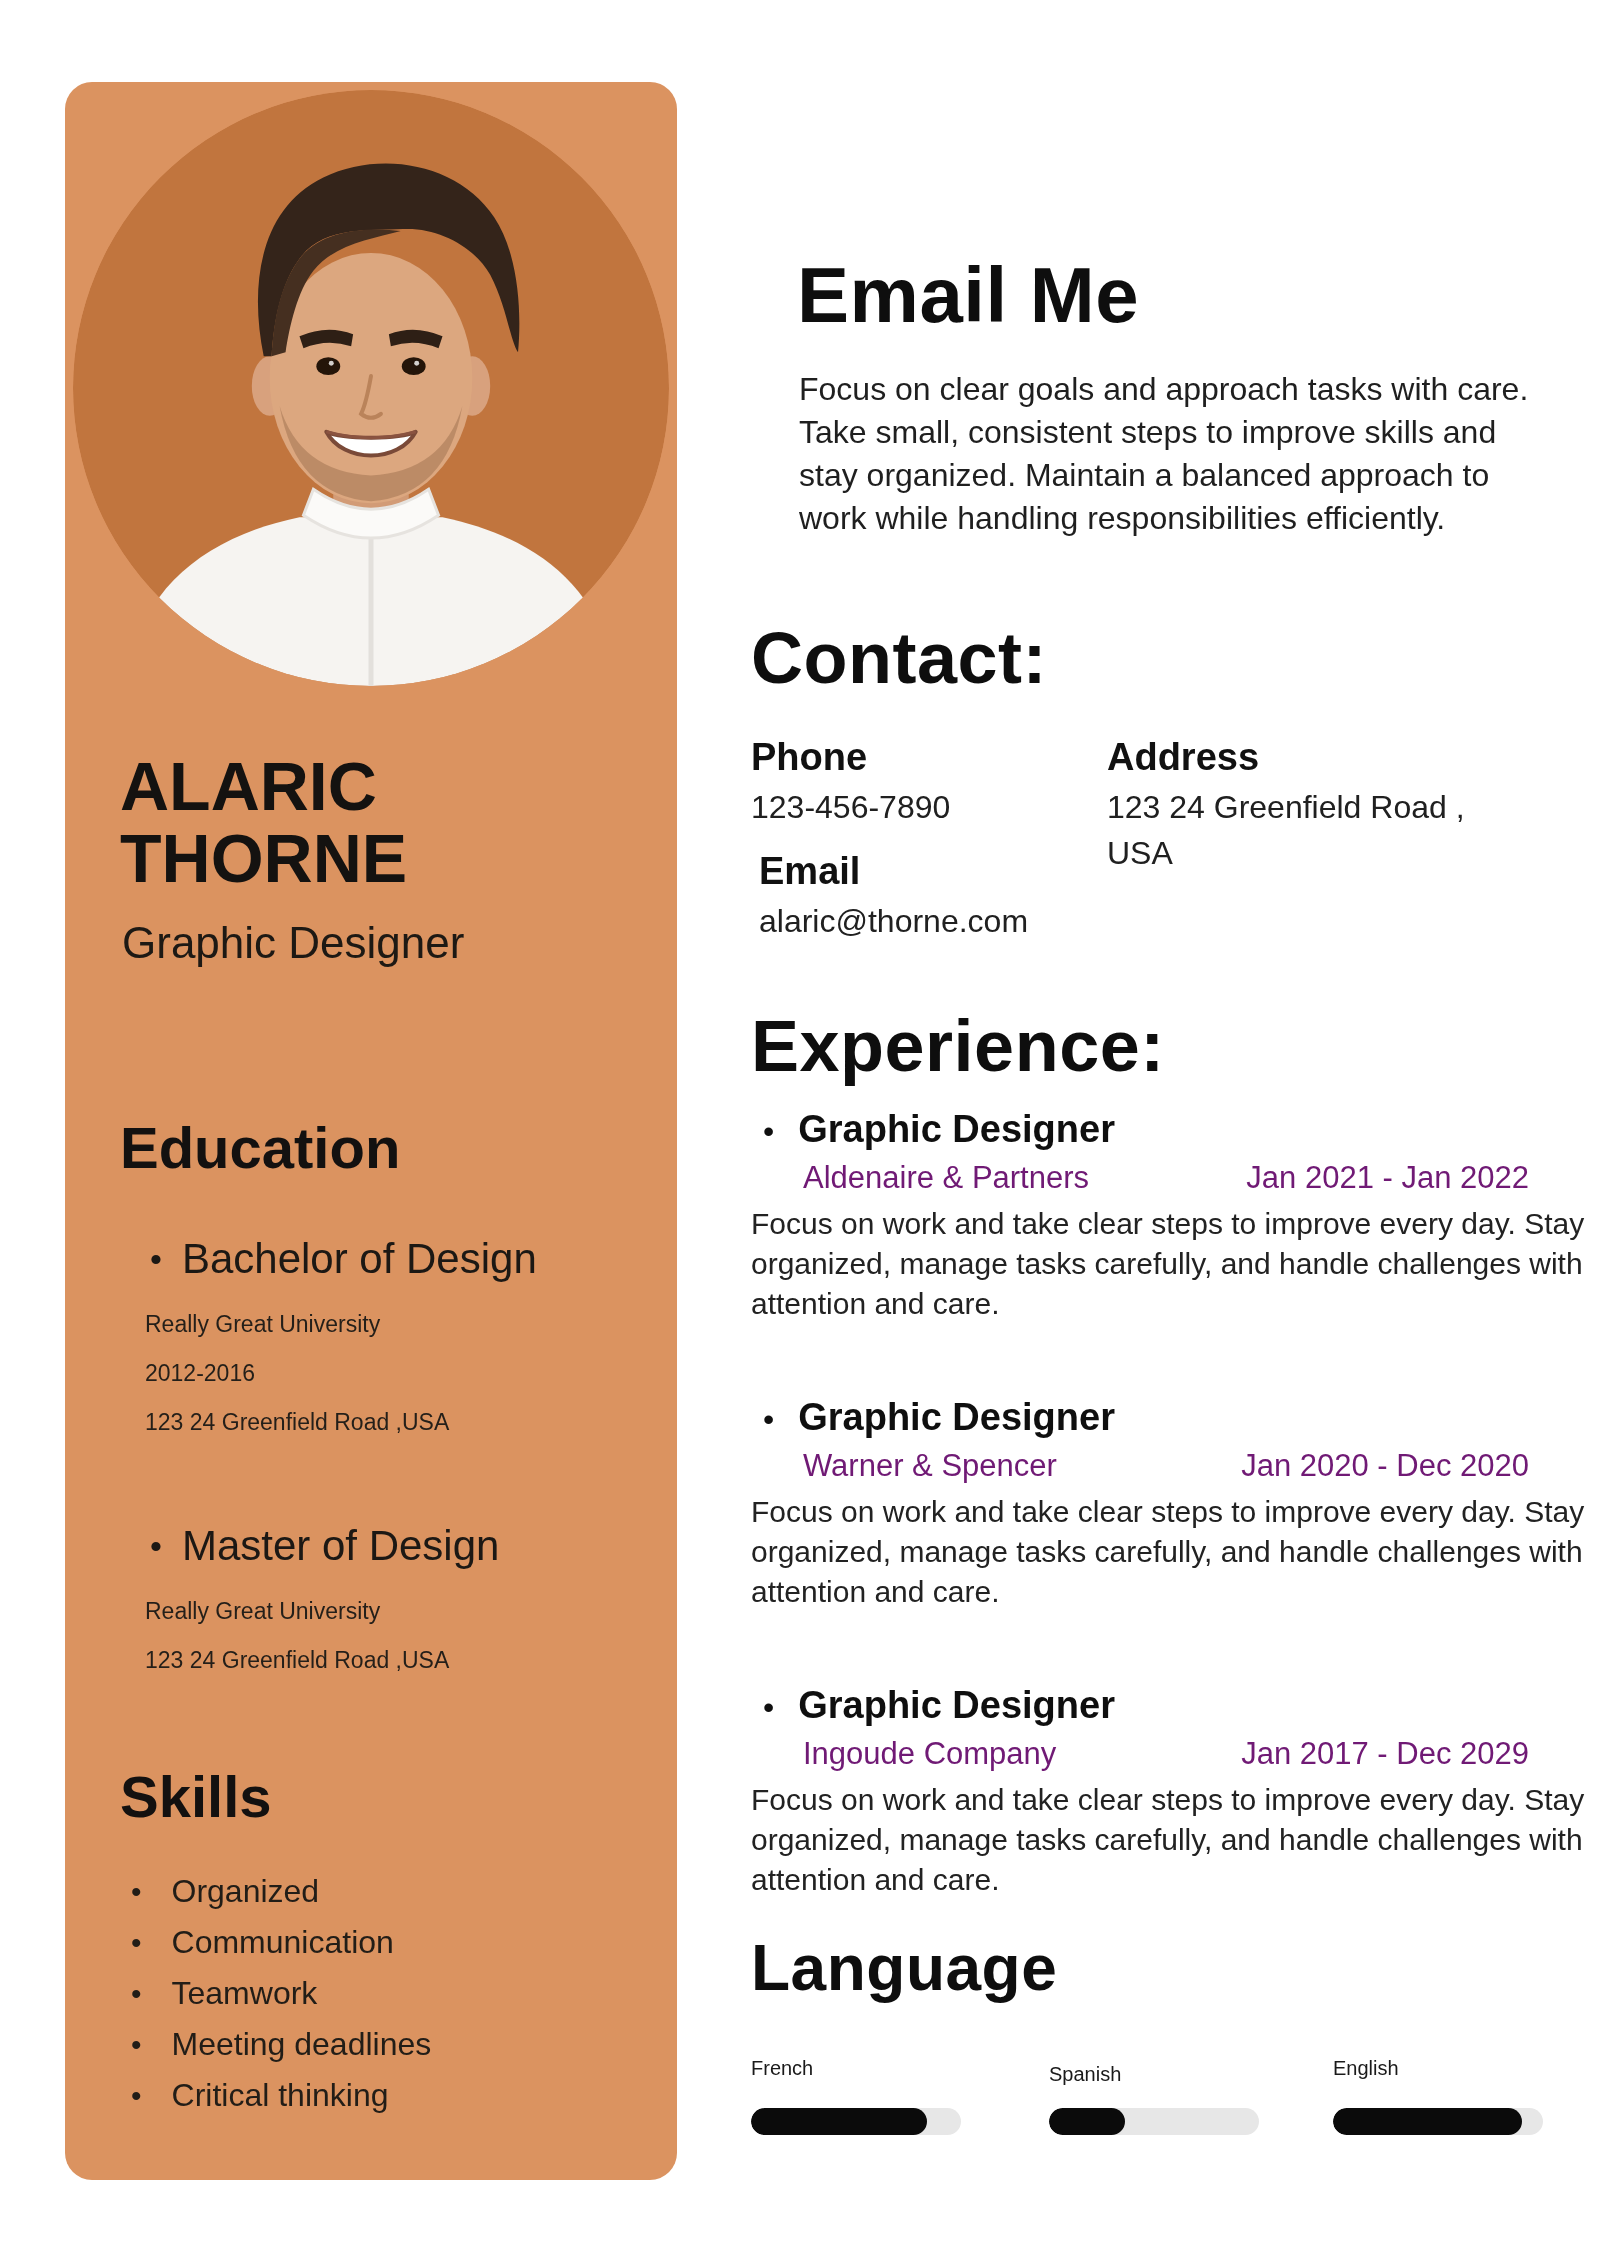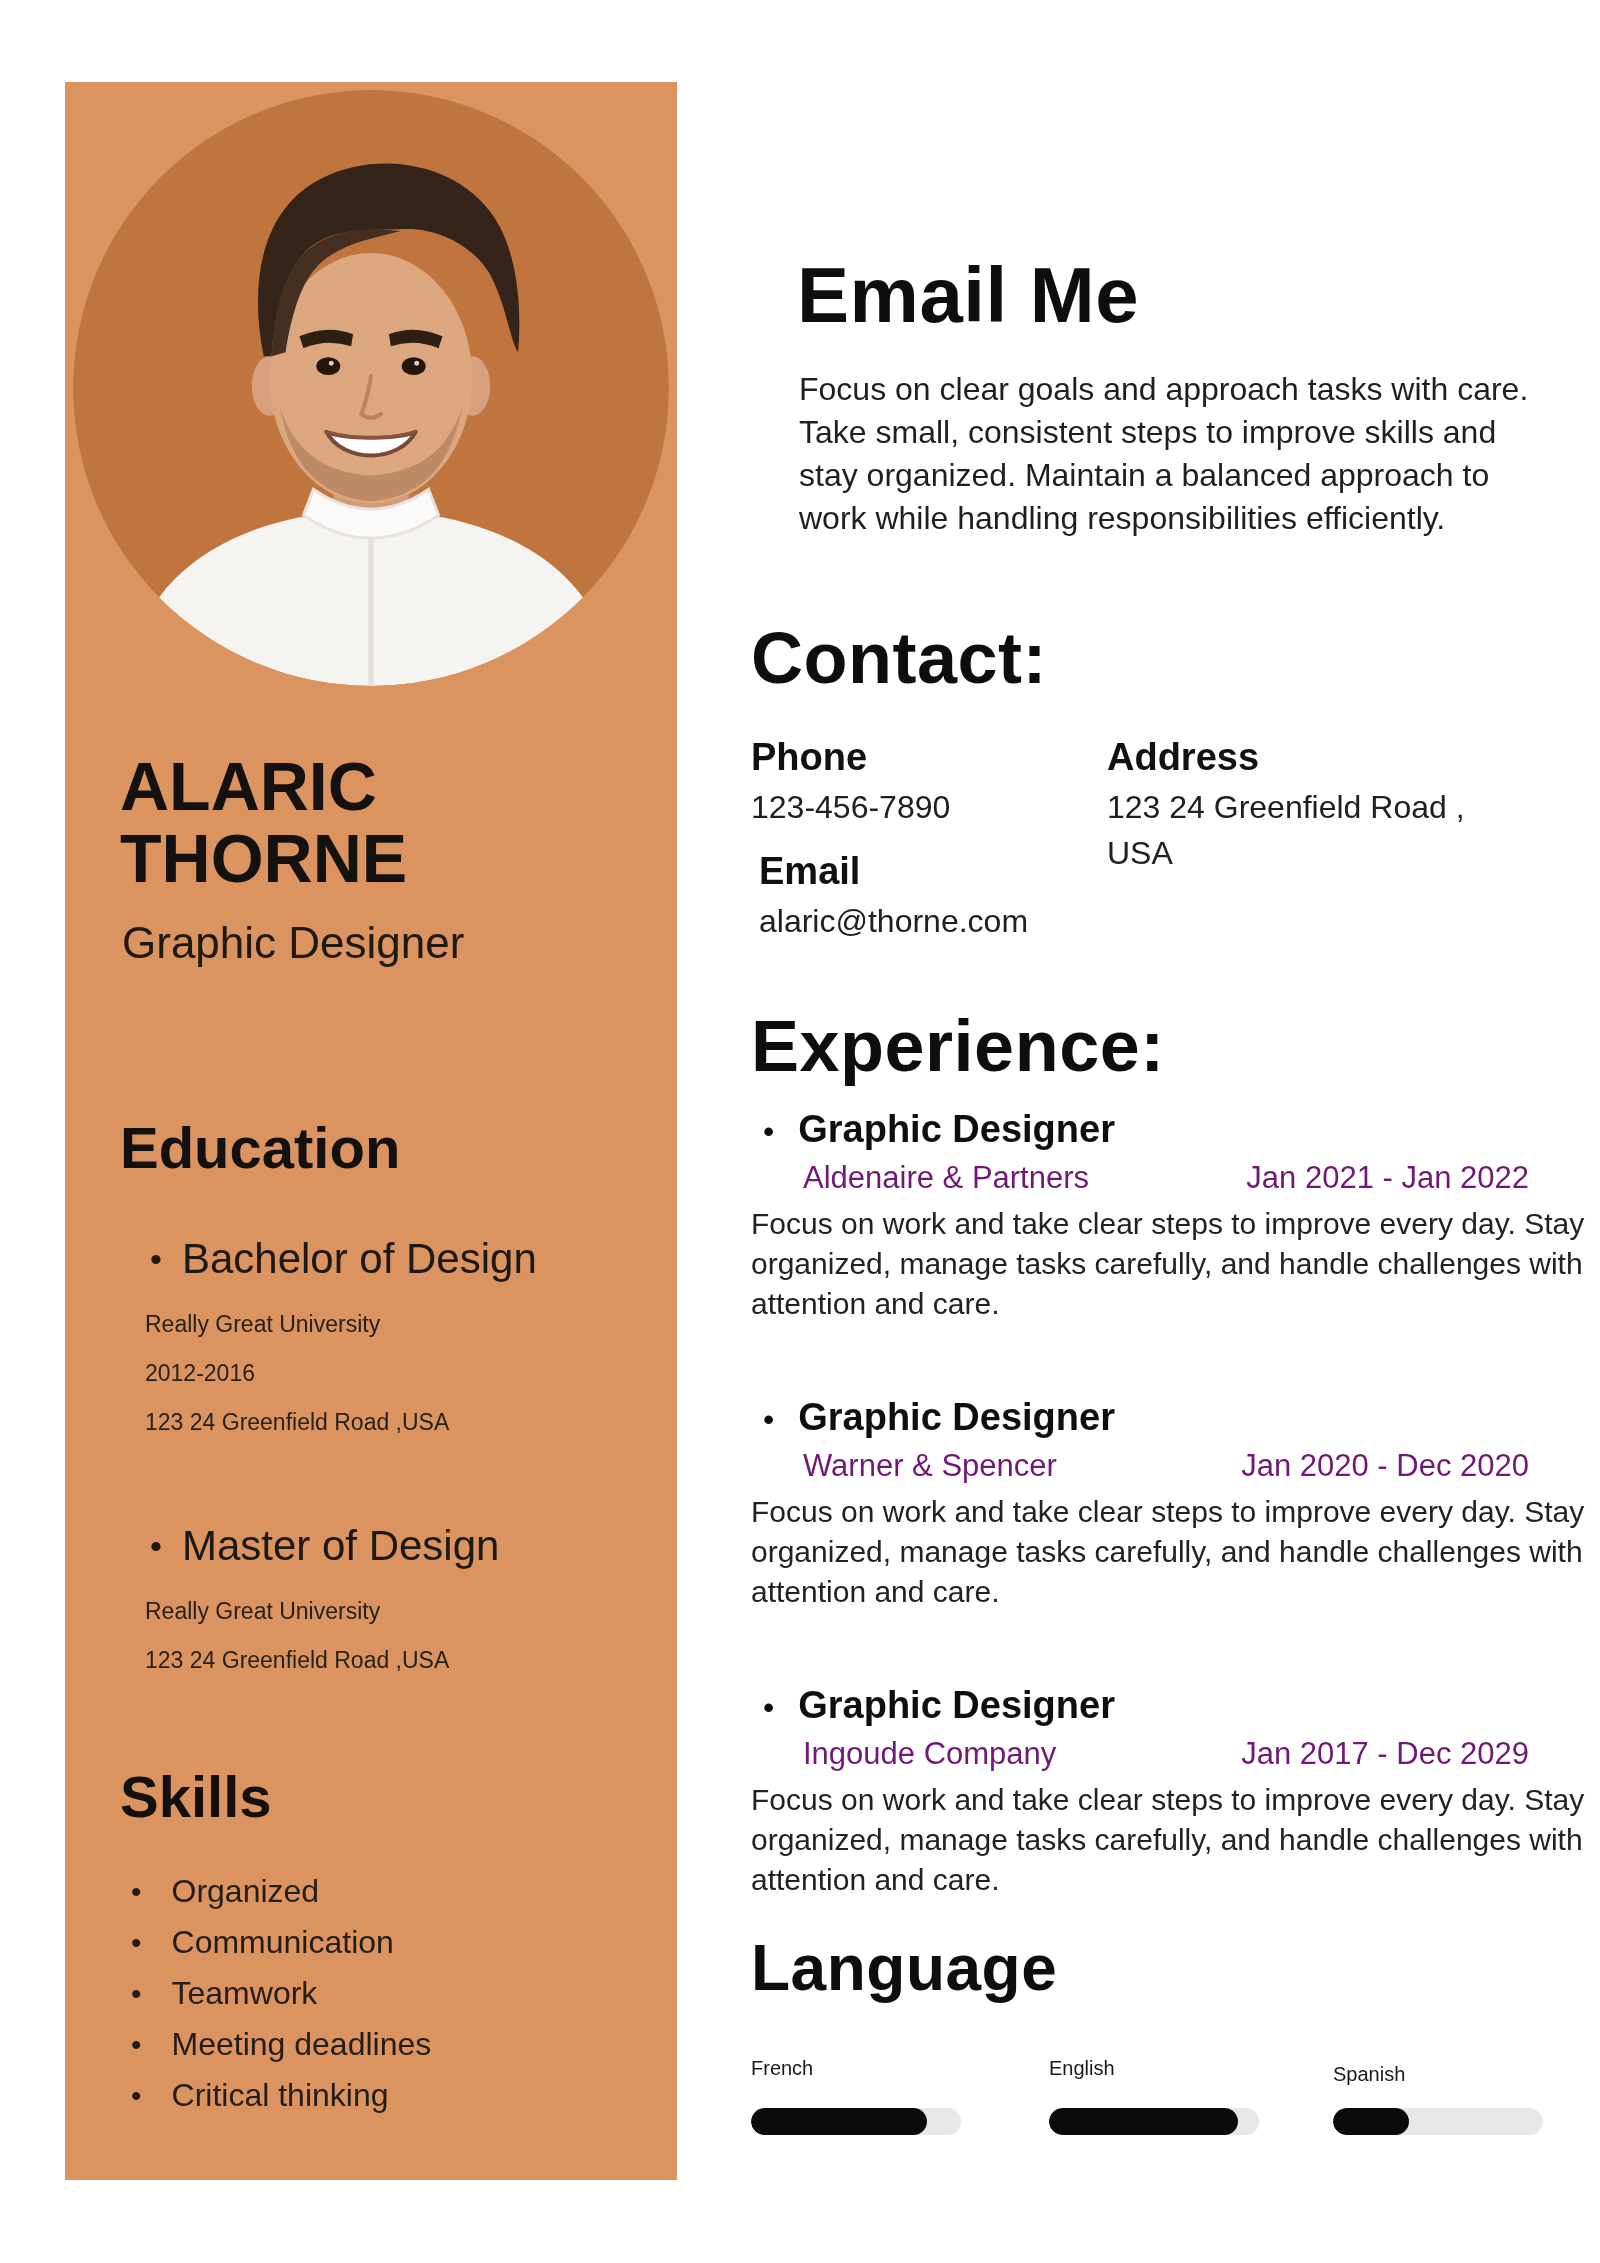--- a/index.html
+++ b/index.html
@@ -4,21 +4,21 @@
 <style>
   html,body { margin:0; padding:0; background:#ffffff; }
   .page {
     position:relative; width:1600px; height:2263px; background:#ffffff;
     font-family:"Liberation Sans", sans-serif; color:#1e1e1e; overflow:hidden;
   }
 
   
   .sidebar {
     position:absolute; left:65px; top:82px; width:612px; height:2098px;
-    background:#DB9360; color:#1c1814;
+    background:#DB9360; color:#1c1814;border-radius:27px;
   }
   .avatar {
     width:596px; height:596px; border-radius:50%;
     margin:8px auto 0 auto; overflow:hidden;
   }
   .avatar svg { display:block; width:100%; height:100%; }
   .name {
     margin:64px 0 0 55px; font-size:68px; line-height:72px; font-weight:700;
     letter-spacing:0px; color:#141210;
   }
@@ -249,29 +249,29 @@
 
     <section class="languages">
       <h2 class="big-heading">Language</h2>
       <div class="lang-row">
         <div class="lang-cell c1">
           <div class="lang-name">French</div>
           <div class="lang-bar" style="background: rgb(231, 231, 231);">
             <div class="lang-fill" style="width: 84%; background: rgb(11, 11, 11);"></div>
           </div>
         </div>
+        <div class="lang-cell c3">
+          <div class="lang-name">Spanish</div>
+          <div class="lang-bar" style="background: rgb(231, 231, 231);">
+            <div class="lang-fill" style="width: 36%; background: rgb(11, 11, 11);"></div>
+          </div>
+        </div>
         <div class="lang-cell c2">
           <div class="lang-name">English</div>
           <div class="lang-bar" style="background: rgb(231, 231, 231);">
             <div class="lang-fill" style="width: 90%; background: rgb(11, 11, 11);"></div>
           </div>
         </div>
-        <div class="lang-cell c3">
-          <div class="lang-name">Spanish</div>
-          <div class="lang-bar" style="background: rgb(231, 231, 231);">
-            <div class="lang-fill" style="width: 36%; background: rgb(11, 11, 11);"></div>
-          </div>
-        </div>
       </div>
     </section>
 
   </main>
 </div>
 
 </body></html>

